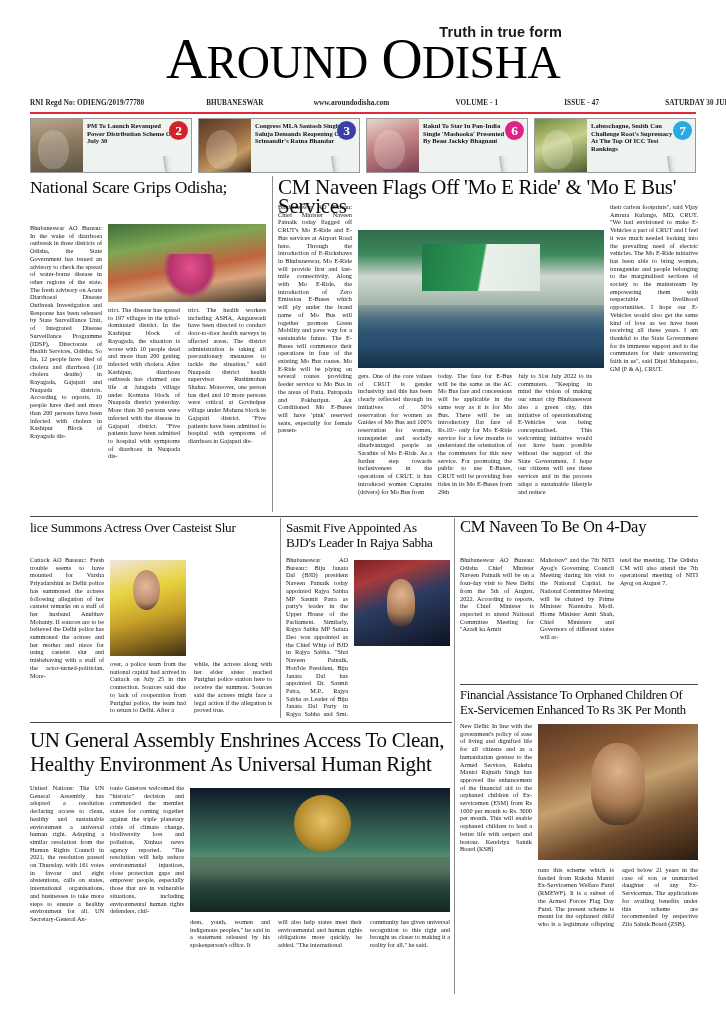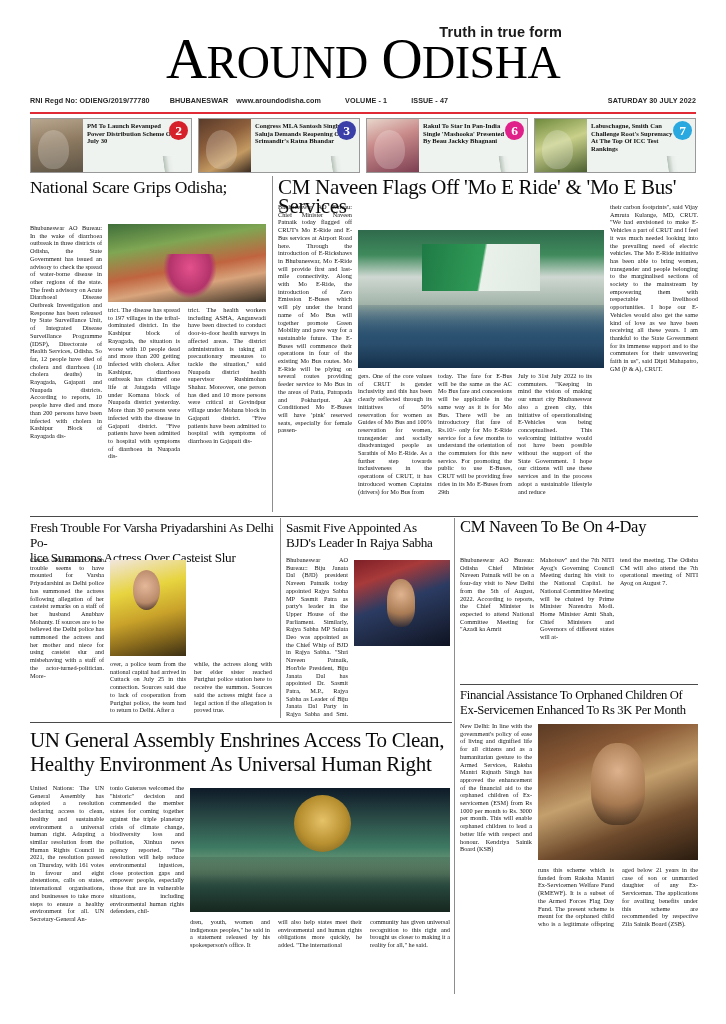--- a/index.html
+++ b/index.html
@@ -61,25 +61,27 @@
   .nameplate .sm { font-size: 46px; }
 
   
   .infobar {
     position: absolute;
     left: 8px;
     right: 8px;
     top: 96px;
     height: 14px;
     display: flex;
-    font-family: Liberation Sans, sans-serif;
+    align-items: center;
+    font-family: Liberation Serif, serif;
     font-size: 7.2px;
     font-weight: bold;
     color: #262626;
     letter-spacing: 0.1px;
+    gap: 42px;
   }
   .infobar .ib { white-space: nowrap; }
   .ib-rni { margin-right: 20px; }
   .ib-city { margin-right: 8px; }
   .ib-web  { margin-right: 24px; }
   .ib-vol  { margin-right: 24px; }
   .ib-iss  { margin-right: 24px; }
   .ib-date { margin-left: auto; }
   .redrule {
     position: absolute;
@@ -311,21 +313,20 @@
 Air Conditioned Mo E-Buses will have 'pink' reserved seats, especially for female passen-</div>
     <div class="photo ph-event" style="position:absolute;left:336px;top:230px;width:246px;height:138px;"></div>
     <div class="body-col" style="position:absolute;left:336px;top:372px;width:74px;height:140px;">gers. One of the core values of CRUT is gender inclusivity and this has been clearly reflected through its initiatives of 50% reservation for women as Guides of Mo Bus and 100% reservation for women, transgender and socially disadvantaged people as Sarathis of Mo E-Ride. As a further step towards inclusiveness in the operations of CRUT, it has introduced women Captains (drivers) for Mo Bus from</div>
     <div class="body-col" style="position:absolute;left:416px;top:372px;width:74px;height:140px;">today. The fare for E-Bus will be the same as the AC Mo Bus fare and concessions will be applicable in the same way as it is for Mo Bus. There will be an introductory flat fare of Rs.10/- only for Mo E-Ride service for a few months to understand the orientation of the commuters for this new service. For promoting the public to use E-Buses, CRUT will be providing free rides in its Mo E-Buses from 29th</div>
     <div class="body-col" style="position:absolute;left:496px;top:372px;width:74px;height:140px;">July to 31st July 2022 to its commuters. "Keeping in mind the vision of making our smart city Bhubaneswar also a green city, this initiative of operationalising E-Vehicles was being conceptualised. This welcoming initiative would not have been possible without the support of the State Government. I hope our citizens will use these services and in the process adopt a sustainable lifestyle and reduce</div>
     <div class="body-col" style="position:absolute;left:588px;top:203px;width:88px;height:310px;">their carbon footprints", said Vijay Amruta Kulange, MD, CRUT. "We had envisioned to make E-Vehicles a part of CRUT and I feel it was much needed looking into the prevailing need of electric vehicles. The Mo E-Ride initiative has been able to bring women, transgender and people belonging to the marginalised sections of society to the mainstream by empowering them with respectable livelihood opportunities. I hope our E-Vehicles would also get the same kind of love as we have been receiving all these years. I am thankful to the State Government for its immense support and to the commuters for their unwavering faith in us", said Dipti Mahapatro, GM (P &amp; A), CRUT.</div>
 
     <div class="rule-h" style="position:absolute;left:8px;top:516px;width:668px;"></div>
 
     <div style="position:absolute;left:8px;top:520px;width:248px;">
-      <div class="hl" style="font-size:13.2px;line-height:15px;">Fresh Trouble For Varsha Priyadarshini As Delhi Po-</div>
       <div class="hl" style="font-size:13.2px;line-height:15px;">lice Summons Actress Over Casteist Slur</div>
     </div>
 
     <div style="position:absolute;left:264px;top:520px;width:166px;">
       <div class="hl" style="font-size:13.2px;line-height:15px;">Sasmit Five Appointed As</div>
       <div class="hl" style="font-size:13.2px;line-height:15px;">BJD's Leader In Rajya Sabha</div>
     </div>
 
     <div style="position:absolute;left:438px;top:518px;width:238px;">
       <div class="hl" style="font-size:16.5px;line-height:18px;">CM Naveen To Be On 4-Day</div>

